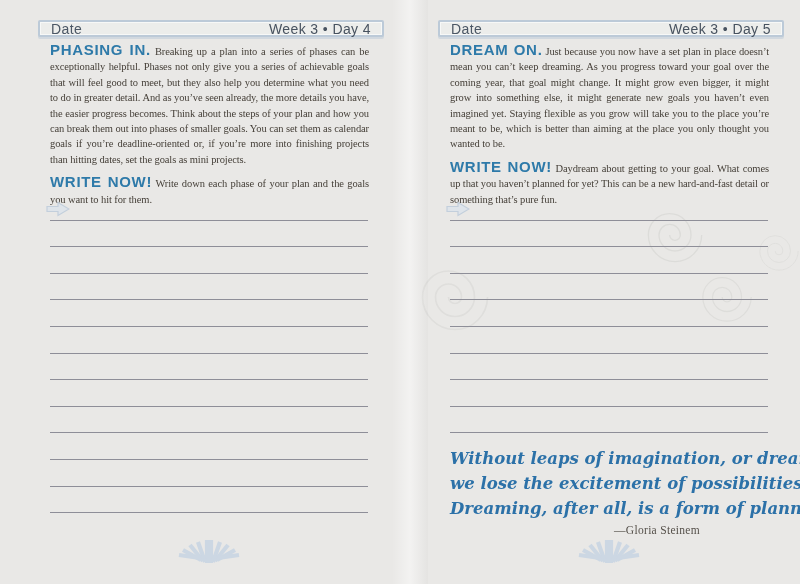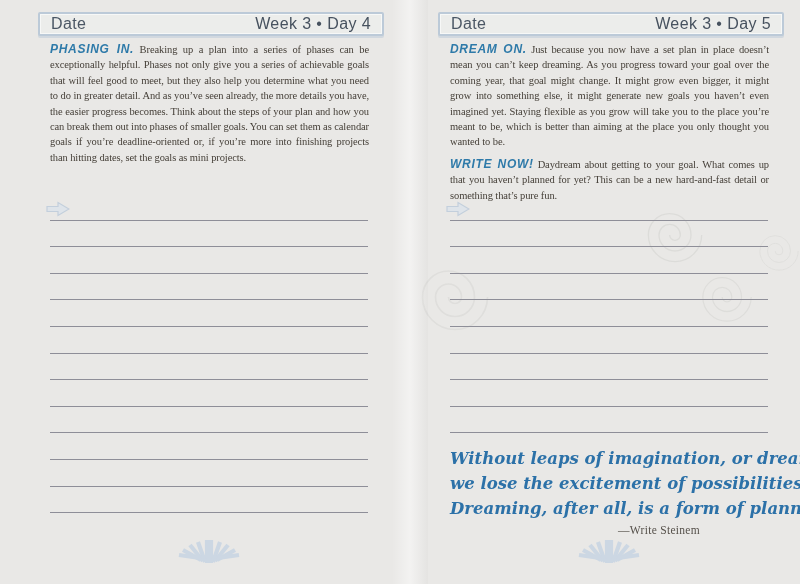--- a/index.html
+++ b/index.html
@@ -15,43 +15,42 @@
     position:absolute; left:392px; top:0; width:36px; height:584px;
     background:linear-gradient(90deg, rgba(0,0,0,0) 0%, rgba(255,255,255,0.45) 50%, rgba(0,0,0,0.02) 100%);
     pointer-events:none;
   }
   .page { position:absolute; top:0; width:400px; height:584px; }
   .page.left  { left:0; }
   .page.right { left:400px; }
 
   
   .date-box {
-    position:absolute; left:38px; top:12px; width:346px; height:24px;
+    position:absolute; left:38px; top:20px; width:346px; height:17px;
     border:2px solid #bccad8; border-radius:2px;
     background:#ecedeb;
     box-shadow:0 2px 0 rgba(189,202,216,0.55), inset 0 0 0 1px rgba(255,255,255,0.6);
     display:flex; align-items:center; justify-content:space-between;
     padding:0 11px;
     font-family:"Liberation Sans", sans-serif;
-    font-size:16px; letter-spacing:0.4px; color:#4b5765;
+    font-size:14px; letter-spacing:0.4px; color:#4b5765;
   }
   .date-box .week { font-weight:normal; color:#47525f; }
 
   
   .body-copy {
     position:absolute; left:50px; top:42px; width:319px;
     font-size:10.5px; line-height:15.4px; text-align:justify;
     color:#464039; letter-spacing:-0.1px;
   }
   .body-copy p + p { margin-top:7px; }
   .lead-in {
     font-family:"Liberation Sans", sans-serif;
-    font-weight:bold; font-size:12px; letter-spacing:0.7px;
+    font-weight:bold; font-size:15px; letter-spacing:0.7px;
     color:#2e7aa9;
-    font-style:italic;
   }
 
   
   .arrow { position:absolute; left:46px; top:201px; width:24px; height:16px; }
 
   
   .lines { position:absolute; left:50px; top:194px; width:318px; }
   .ruled-line { height:26.6px; border-bottom:1.6px solid #8e8e98; }
 
   
@@ -86,20 +85,21 @@
 <div class="spread">
 
   <div class="page left">
     <div class="date-box">
       <span>Date</span>
       <span class="week">Week 3 • Day 4</span>
     </div>
 
     <div class="body-copy">
       <p><span class="lead-in">PHASING IN.</span> <span>Breaking up a plan into a series of phases can be exceptionally helpful. Phases not only give you a series of achievable goals that will feel good to meet, but they also help you determine what you need to do in greater detail. And as you’ve seen already, the more details you have, the easier progress becomes. Think about the steps of your plan and how you can break them out into phases of smaller goals. You can set them as calendar goals if you’re deadline-oriented or, if you’re more into finishing projects than hitting dates, set the goals as mini projects.</span></p>
+      <p><span class="lead-in">WRITE NOW!</span> <span>Write down each phase of your plan and the goals you want to hit for them.</span></p>
     </div>
 
     <svg class="arrow" viewBox="0 0 24 16">
       <path d="M1 5.5 H12 V1.5 L23 8 L12 14.5 V10.5 H1 Z" fill="#dee4ea" stroke="#c3cfdc" stroke-width="1.2"></path>
     </svg>
 
     <div class="lines">
         <div class="ruled-line"></div>
         <div class="ruled-line"></div>
         <div class="ruled-line"></div>
@@ -172,21 +172,21 @@
         <div class="ruled-line"></div>
         <div class="ruled-line"></div>
         <div class="ruled-line"></div>
       </div>
 
     <div class="quote">
       <div class="qline">Without leaps of imagination, or dreaming,</div>
       <div class="qline">we lose the excitement of possibilities.</div>
       <div class="qline">Dreaming, after all, is a form of planning.</div>
     </div>
-    <div class="attribution">—Write Steinem</div>
+    <div class="attribution">—Gloria Steinem</div>
 
     <svg class="fan" width="62" height="28" viewBox="0 0 62 28">
       <g stroke="#ccd7e3" stroke-width="4.2" fill="none">
         <g>
           <line x1="29" y1="27" x2="29" y2="4"></line>
           <line x1="27" y1="26" x2="20" y2="6"></line>
           <line x1="25" y1="25" x2="12" y2="9"></line>
           <line x1="23" y1="24" x2="5" y2="14"></line>
           <line x1="22" y1="22" x2="1" y2="19"></line>
         </g>

